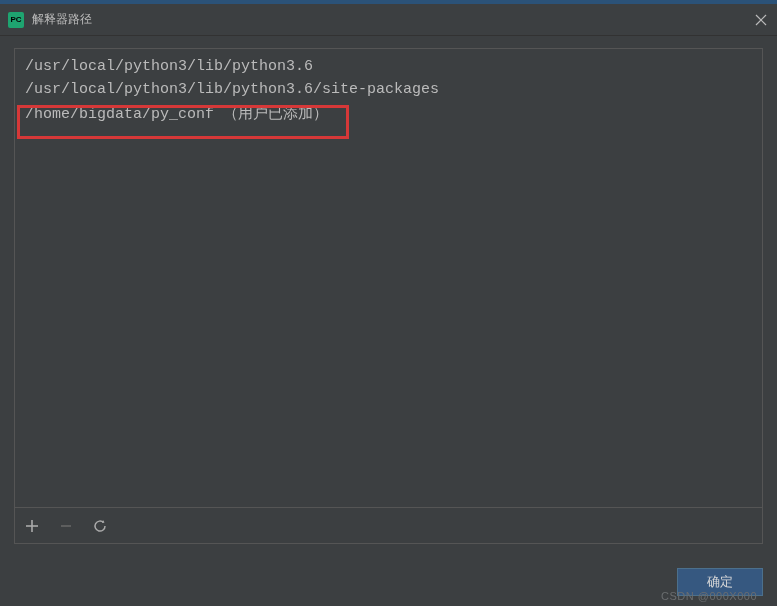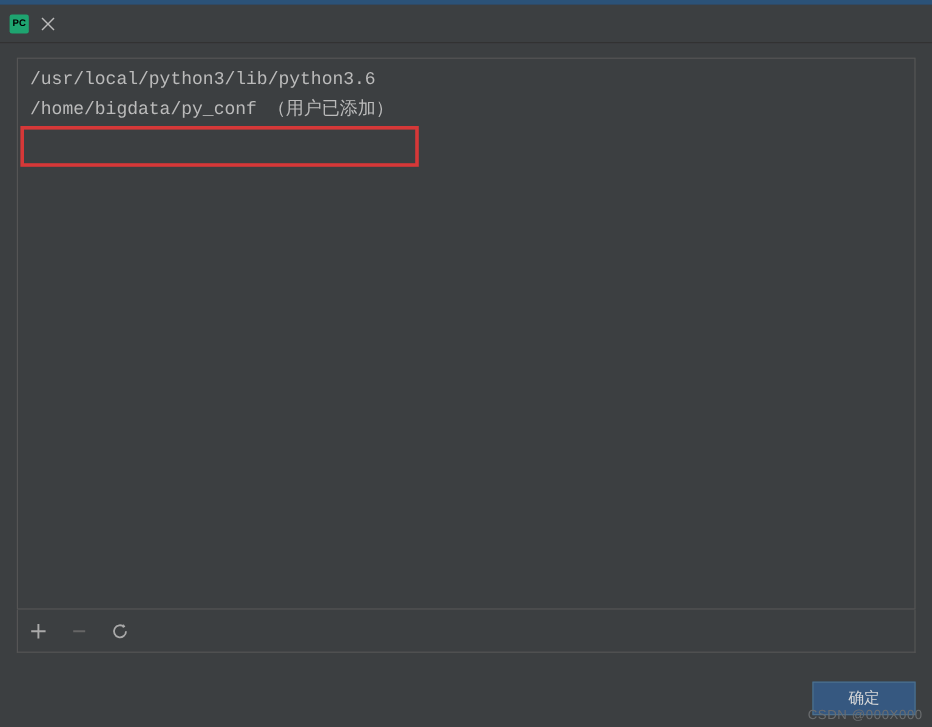--- a/index.html
+++ b/index.html
@@ -123,21 +123,21 @@
       justify-content: center;
     }
     .btn.primary {
       background: #365880;
       border: 1px solid #4c708c;
       color: #d8d8d8;
     }
     .watermark {
       position: absolute;
       bottom: 4px;
-      right: 8px;
+      right: 20px;
       font-size: 11px;
       color: #6a6d6f;
       letter-spacing: 0.5px;
     }
     .pc-icon {
       width: 16px;
       height: 16px;
       background: #1ea470;
       border-radius: 2px;
       position: relative;
@@ -155,31 +155,33 @@
   </style>
 </head>
 <body>
 
 <div class="top-border"></div>
 
 <div class="titlebar">
   <div class="titlebar-icon">
     <div class="pc-icon"></div>
   </div>
+  <div class="titlebar-title">解释器路径</div>
   <div class="titlebar-close">
     <svg width="12" height="12" viewBox="0 0 12 12">
       <line x1="1" y1="1" x2="11" y2="11" stroke="#bbbbbb" stroke-width="1.2"></line>
       <line x1="11" y1="1" x2="1" y2="11" stroke="#bbbbbb" stroke-width="1.2"></line>
     </svg>
   </div>
 </div>
 
 <div class="content-area">
   <div class="path-list">
     <div class="path-item">/usr/local/python3/lib/python3.6</div>
+    <div class="path-item">/usr/local/python3/lib/python3.6/site-packages</div>
     <div class="path-item">/home/bigdata/py_conf   （用户已添加）</div>
     <div class="highlight-box"></div>
   </div>
   <div class="toolbar">
     <div class="toolbar-icon">
       <svg width="14" height="14" viewBox="0 0 14 14">
         <line x1="7" y1="1" x2="7" y2="13" stroke="#aaaaaa" stroke-width="1.6"></line>
         <line x1="1" y1="7" x2="13" y2="7" stroke="#aaaaaa" stroke-width="1.6"></line>
       </svg>
     </div>

